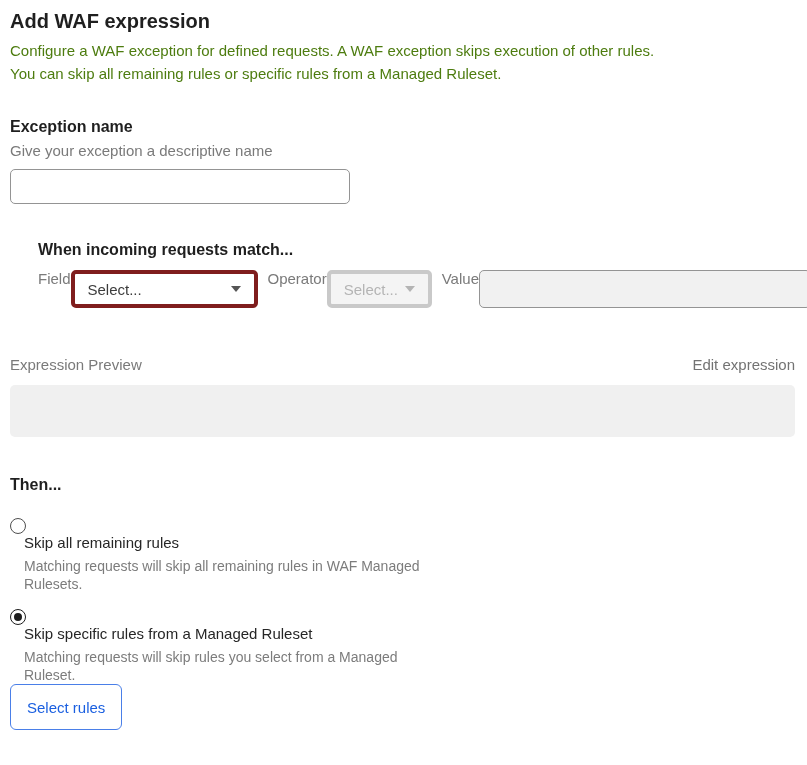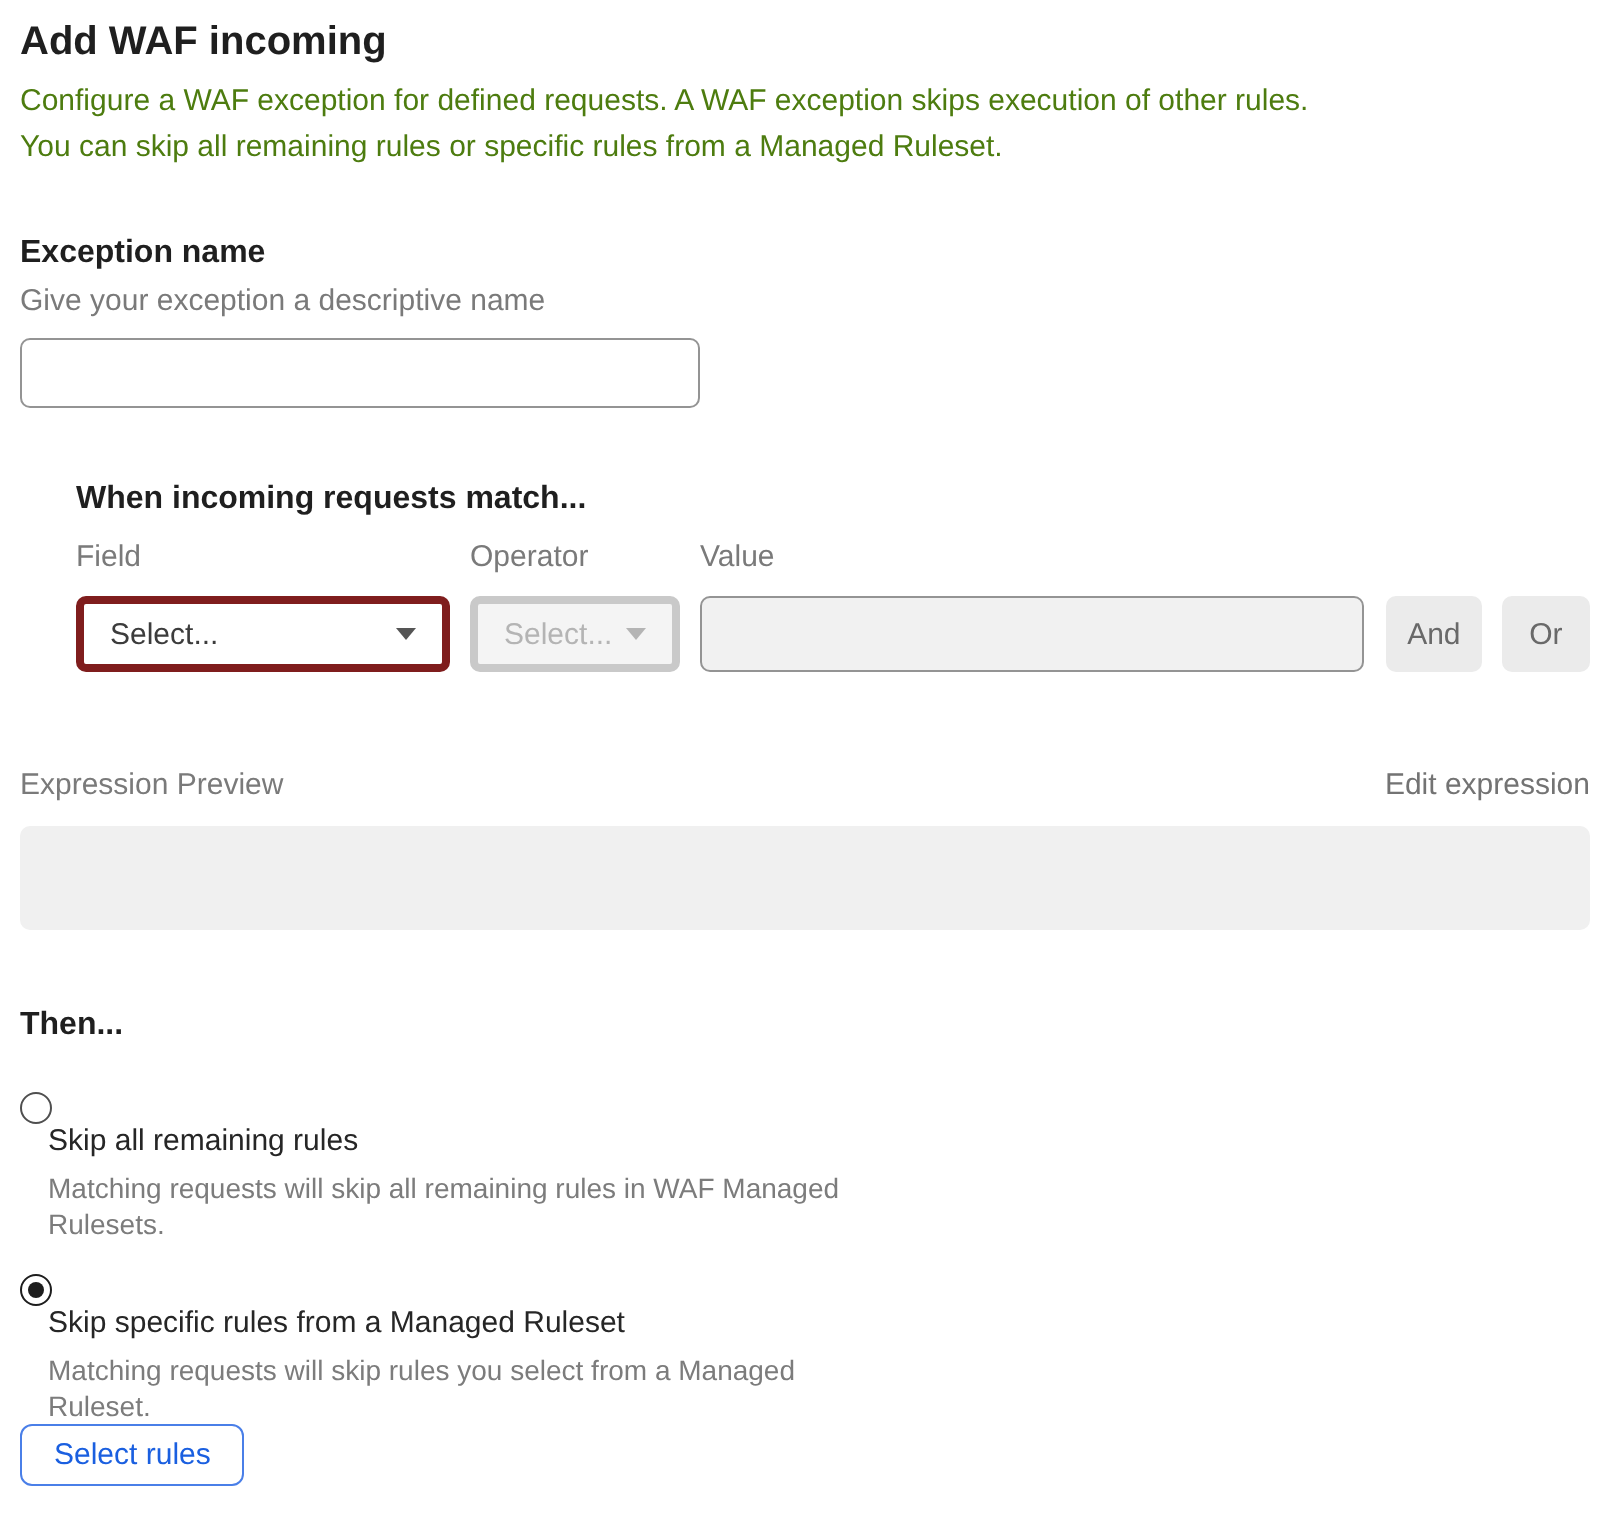--- a/index.html
+++ b/index.html
@@ -19,21 +19,21 @@
 
   .name-section { margin-top: 32px; }
   .name-input {
     display: block; margin-top: 9px; width: 340px; height: 35px;
     border: 1px solid #949494; border-radius: 5px; background: #fff;
     font-size: 15px; padding: 0 10px; color: #222; outline: none;
   }
 
   .match-section { margin-top: 36px; margin-left: 28px; }
   .cond-grid { display: flex; gap: 10px; margin-top: 10px; align-items: flex-end; }
-  .cond-col { display: flex; flex-direction: column; }
+  .cond-col { display: flex; flex-direction: row; }
   .cond-label { font-size: 15px; color: #7a7a7a; line-height: 18px; margin-bottom: 10px; }
   .select-box {
     height: 38px; border: 4px solid #7f1d1d; border-radius: 5px; background: #fff;
     display: flex; align-items: center; justify-content: space-between;
     padding: 0 13px; font-size: 15px; color: #3c3c3c; cursor: pointer;
   }
   .select-box .caret {
     width: 0; height: 0; border-left: 5px solid transparent;
     border-right: 5px solid transparent; border-top: 6px solid #555;
   }
@@ -68,38 +68,38 @@
   .radio.checked { border-color: #1d1d1d; }
   .radio.checked::after {
     content: ""; position: absolute; left: 50%; top: 50%;
     width: 8px; height: 8px; border-radius: 50%; background: #1d1d1d;
     transform: translate(-50%, -50%);
   }
   .option-text { margin-left: 14px; width: 425px; }
   .option-label { font-size: 15px; color: #262626; line-height: 18px; cursor: pointer; }
   .option-desc { margin-top: 5px; font-size: 14px; color: #7c7c7c; line-height: 18px; }
   .select-rules-btn {
-    height: 31px; padding: 0 16px; border: 1px solid #4a7fe8; border-radius: 6px;
+    height: 46px; padding: 0 16px; border: 1px solid #4a7fe8; border-radius: 6px;
     background: #fff; color: #1a5fe0; font-size: 15px; font-family: inherit;
     cursor: pointer; margin-top: 0;
   }
 
   .divider { margin-top: 56px; border: none; border-top: 1px solid #c9c9c9; }
 
   .footer { margin-top: 25px; display: flex; justify-content: flex-end; gap: 10px; }
   .btn { height: 32px; border: none; border-radius: 5px; font-size: 15px; font-family: inherit; cursor: pointer; }
   .btn-secondary { background: #ececec; color: #4f4f4f; padding: 0 17px; }
   .btn-primary { background: #0b5dd7; color: #ffffff; padding: 0 21px; }
 </style>
 </head>
 <body>
 
 <div class="container">
 
-  <div class="page-title">Add WAF incoming</div>
+  <div class="page-title">Add WAF expression</div>
   <div class="page-desc">
     <div>Configure a WAF exception for defined requests. A WAF exception skips execution of other rules.</div>
     <div>You can skip all remaining rules or specific rules from a Managed Ruleset.</div>
   </div>
 
   <div class="name-section">
     <div class="section-heading">Exception name</div>
     <div class="sub-text">Give your exception a descriptive name</div>
     <input class="name-input" type="text" value="" style="">
   </div>

